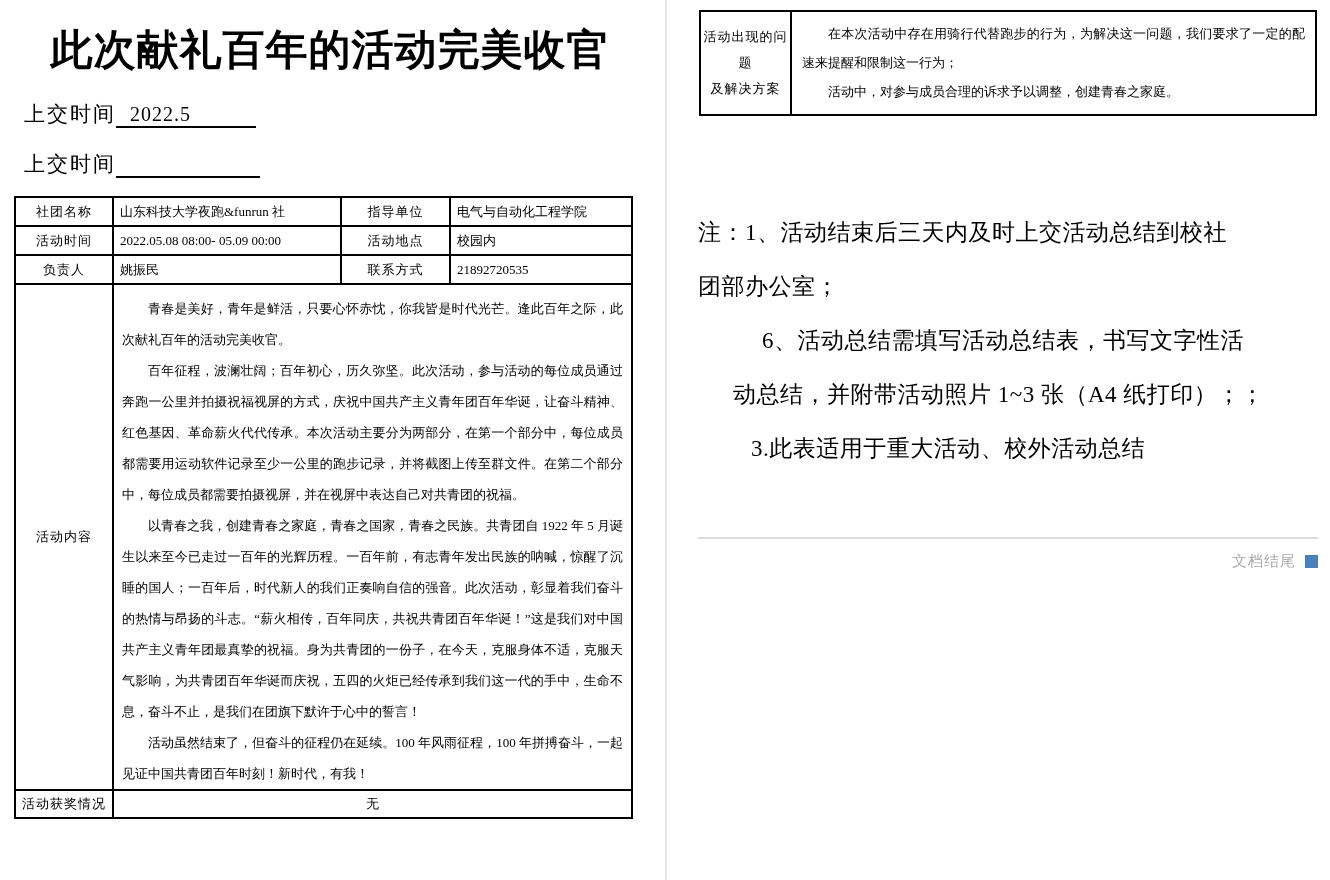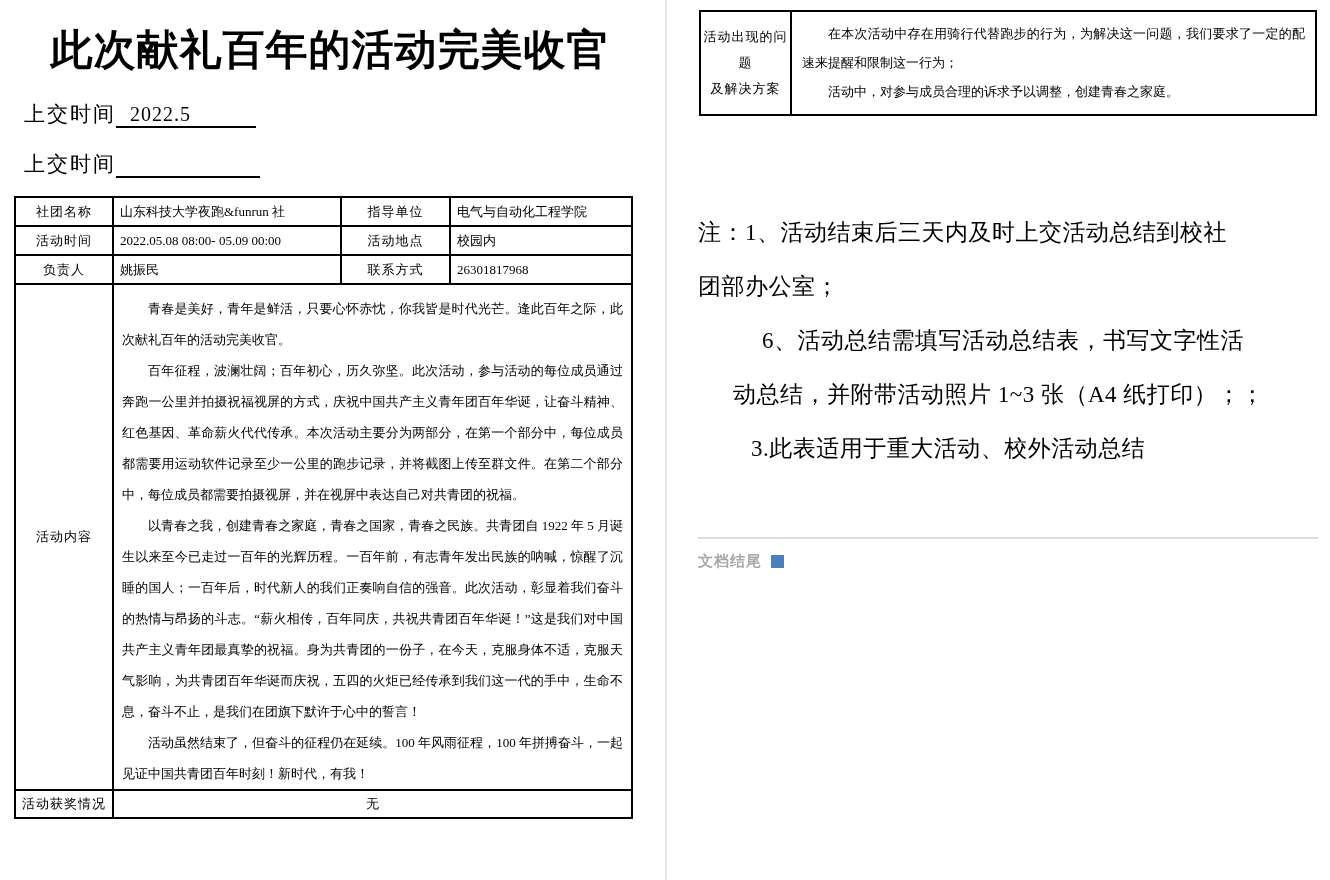--- a/index.html
+++ b/index.html
@@ -49,21 +49,21 @@
   .notes-block { position: absolute; top: 206px; left: 28px; width: 540px; font-size: 23px; }
   .note-line { line-height: 54px; white-space: nowrap; letter-spacing: 0.5px; }
   .indent-0 { padding-left: 0; }
   .indent-1 { padding-left: 64px; }
   .indent-2 { padding-left: 35px; }
   .indent-3 { padding-left: 53px; }
 
   
   .end-divider { position: absolute; top: 537px; left: 28px; width: 620px; height: 2px; background: #dcdcdc; }
   .end-marker { position: absolute; top: 553px; left: 28px; width: 620px; height: 16px;
-                display: flex; align-items: center; gap: 9px; font-weight: bold; }
+                display: flex; justify-content: flex-end; align-items: center; gap: 9px; }
   .end-marker-text { font-family: "Liberation Sans", "DejaVu Sans", sans-serif;
                      font-size: 15px; color: #a8a8a8; letter-spacing: 1px; }
   .end-marker-square { width: 13px; height: 13px; background: #4a80bd; }
 </style>
 </head>
 <body>
 
 <div class="page page-left">
 
   <h1 class="doc-title">此次献礼百年的活动完美收官</h1>
@@ -93,21 +93,21 @@
       <tr class="row-info">
         <td class="lbl">活动时间</td>
         <td class="val">2022.05.08 08:00- 05.09 00:00</td>
         <td class="lbl">活动地点</td>
         <td class="val">校园内</td>
       </tr>
       <tr class="row-info">
         <td class="lbl">负责人</td>
         <td class="val">姚振民</td>
         <td class="lbl">联系方式</td>
-        <td class="val">26301817968</td>
+        <td class="val">21892720535</td>
       </tr>
       <tr class="row-content">
         <td class="lbl">活动内容</td>
         <td class="content-cell" colspan="3">
           <p>青春是美好，青年是鲜活，只要心怀赤忱，你我皆是时代光芒。逢此百年之际，此次献礼百年的活动完美收官。</p>
           <p>百年征程，波澜壮阔；百年初心，历久弥坚。此次活动，参与活动的每位成员通过奔跑一公里并拍摄祝福视屏的方式，庆祝中国共产主义青年团百年华诞，让奋斗精神、红色基因、革命薪火代代传承。本次活动主要分为两部分，在第一个部分中，每位成员都需要用运动软件记录至少一公里的跑步记录，并将截图上传至群文件。在第二个部分中，每位成员都需要拍摄视屏，并在视屏中表达自己对共青团的祝福。</p>
           <p>以青春之我，创建青春之家庭，青春之国家，青春之民族。共青团自 1922 年 5 月诞生以来至今已走过一百年的光辉历程。一百年前，有志青年发出民族的呐喊，惊醒了沉睡的国人；一百年后，时代新人的我们正奏响自信的强音。此次活动，彰显着我们奋斗的热情与昂扬的斗志。“薪火相传，百年同庆，共祝共青团百年华诞！”这是我们对中国共产主义青年团最真挚的祝福。身为共青团的一份子，在今天，克服身体不适，克服天气影响，为共青团百年华诞而庆祝，五四的火炬已经传承到我们这一代的手中，生命不息，奋斗不止，是我们在团旗下默许于心中的誓言！</p>
           <p>活动虽然结束了，但奋斗的征程仍在延续。100 年风雨征程，100 年拼搏奋斗，一起见证中国共青团百年时刻！新时代，有我！</p>
         </td>
       </tr>

